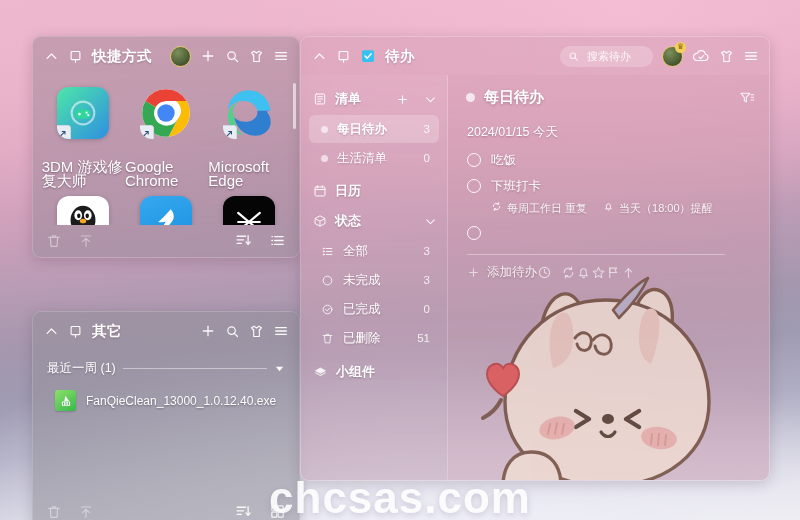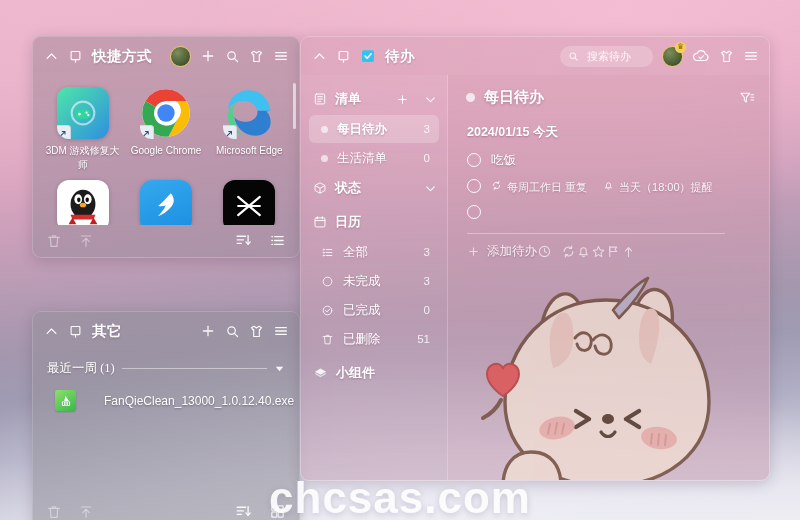--- a/index.html
+++ b/index.html
@@ -98,25 +98,24 @@
   .shortcut-badge {
     position: absolute; left: -3px; bottom: -3px;
     width: 17px; height: 17px; border-radius: 3px;
     background: #e8edf4;
     border: 1px solid #cfd6e0;
     display: flex; align-items: center; justify-content: center;
     color: #2b4a7a;
     font-size: 12px; line-height: 1;
   }
   .app-label {
-    margin-top: 5px;
-    font-size: 10px;
+    margin-top: 21px;
+    font-size: 15px;
     line-height: 14px;
     color: #fff;
-    text-align: center;
     text-shadow: 0 1px 2px rgba(70,45,65,.55);
     max-width: 82px;
   }
   .panel-foot {
     position: absolute; left: 0; right: 0; bottom: 0;
     height: 33px;
     display: flex; align-items: center;
     padding: 0 13px;
     gap: 16px;
   }
@@ -132,26 +131,25 @@
   
   #others {
     left: 32px; top: 263px; width: 268px; height: 218px;
     background: linear-gradient(180deg, rgba(150,143,155,0.60) 0%, rgba(152,150,160,0.60) 100%);
     border: 1px solid rgba(255,255,255,0.16);
     margin-top: 48px;
   }
   .grp-row {
     display: flex; align-items: center; gap: 7px;
     padding: 10px 14px 0 14px;
-    font-family: Liberation Serif, serif;
   }
   .grp-label { font-size: 12.5px; color: #fff; white-space: nowrap; text-shadow: 0 1px 2px rgba(70,50,65,.4); }
   .grp-line { flex: 1 1 auto; height: 1px; background: rgba(255,255,255,0.45); }
   .file-row {
-    display: flex; align-items: center; gap: 28px;
+    display: flex; align-items: center; gap: 10px;
     margin: 13px 14px 0 22px;
     cursor: default;
   }
   .file-ico {
     width: 21px; height: 21px; border-radius: 3px;
     background: linear-gradient(145deg,#8de06a,#37b84c);
     display: flex; align-items: center; justify-content: center;
     flex: 0 0 auto;
     box-shadow: 0 1px 2px rgba(0,0,0,.2);
     position: relative;
@@ -261,21 +259,21 @@
     width: 9px; height: 9px; border-radius: 50%;
     background: rgba(255,255,255,0.72);
   }
   .todo-title {
     font-size: 15px; font-weight: bold; color: #fff;
     text-shadow: 0 1px 3px rgba(90,55,75,.4);
   }
   .todo-title-row .sp { flex: 1 1 auto; }
   .date-line {
     margin: 17px 0 4px 1px;
-    font-size: 12.5px; font-weight: bold; color: #fff;
+    font-size: 12.5px; font-weight: normal; color: #fff;
     text-shadow: 0 1px 2px rgba(90,55,75,.4);
   }
   .task {
     display: flex; align-items: flex-start; gap: 10px;
     padding: 7px 0 2px 1px;
     cursor: default;
   }
   .ckbox {
     width: 14px; height: 14px; border-radius: 50%;
     border: 1.6px solid rgba(255,255,255,0.92);
@@ -678,47 +676,47 @@
         <span class="dot"></span>
         <span class="t">每日待办</span>
         <span class="n">3</span>
       </div>
       <div class="side-item">
         <span class="dot"></span>
         <span class="t">生活清单</span>
         <span class="n">0</span>
       </div>
 
-      <div class="side-sect">
-        <span class="ic">
-          <svg width="14" height="14" viewBox="0 0 24 24" fill="none" stroke="currentColor" stroke-width="1.6" stroke-linejoin="round">
-              <path d="M12 3 L20.5 7.7 V16.3 L12 21 L3.5 16.3 V7.7 Z"></path>
-              <polyline points="3.5,7.7 12,12.4 20.5,7.7"></polyline>
-              <line x1="12" y1="12.4" x2="12" y2="21"></line>
-            </svg>
-        </span>
-        <span class="t">状态</span>
-        <span class="sp"></span>
-        <span class="ic">
-          <svg width="13" height="13" viewBox="0 0 24 24" fill="none" stroke="currentColor" stroke-width="1.9" stroke-linecap="round" stroke-linejoin="round">
-              <polyline points="5,9 12,16 19,9"></polyline>
-            </svg>
-        </span>
-      </div>
-
       <div class="side-sect" style="margin-top:4px;">
         <span class="ic">
           <svg width="14" height="14" viewBox="0 0 24 24" fill="none" stroke="currentColor" stroke-width="1.7" stroke-linecap="round">
               <rect x="3.5" y="5" width="17" height="15.5" rx="2"></rect>
               <line x1="3.5" y1="9.5" x2="20.5" y2="9.5"></line>
               <line x1="8" y1="3" x2="8" y2="6.5"></line>
               <line x1="16" y1="3" x2="16" y2="6.5"></line>
             </svg>
         </span>
         <span class="t">日历</span>
+      </div>
+
+      <div class="side-sect">
+        <span class="ic">
+          <svg width="14" height="14" viewBox="0 0 24 24" fill="none" stroke="currentColor" stroke-width="1.6" stroke-linejoin="round">
+              <path d="M12 3 L20.5 7.7 V16.3 L12 21 L3.5 16.3 V7.7 Z"></path>
+              <polyline points="3.5,7.7 12,12.4 20.5,7.7"></polyline>
+              <line x1="12" y1="12.4" x2="12" y2="21"></line>
+            </svg>
+        </span>
+        <span class="t">状态</span>
+        <span class="sp"></span>
+        <span class="ic">
+          <svg width="13" height="13" viewBox="0 0 24 24" fill="none" stroke="currentColor" stroke-width="1.9" stroke-linecap="round" stroke-linejoin="round">
+              <polyline points="5,9 12,16 19,9"></polyline>
+            </svg>
+        </span>
       </div>
 
       <div class="side-item">
         <span class="ic" style="opacity:.85;">
           <svg width="13" height="13" viewBox="0 0 24 24" fill="none" stroke="currentColor" stroke-width="1.8" stroke-linecap="round">
               <circle cx="5" cy="6.5" r="1"></circle>
               <circle cx="5" cy="12" r="1"></circle>
               <circle cx="5" cy="17.5" r="1"></circle>
               <line x1="9.5" y1="6.5" x2="20" y2="6.5"></line>
               <line x1="9.5" y1="12" x2="20" y2="12"></line>
@@ -841,20 +839,21 @@
         <div class="task">
           <span class="ckbox"></span>
           <span class="task-body">
             <span class="task-text">吃饭</span>
           </span>
         </div>
 
         <div class="task">
           <span class="ckbox"></span>
           <span class="task-body">
+            <span class="task-text">下班打卡</span>
             <span class="meta-row">
               <span class="meta">
                 <span class="ic" style="opacity:.9;">
                   <svg width="11" height="11" viewBox="0 0 24 24" fill="none" stroke="currentColor" stroke-width="2" stroke-linecap="round" stroke-linejoin="round">
                       <path d="M5 12 a7 7 0 0 1 11.5 -5.4"></path>
                       <polyline points="17,3.2 17,7 13.3,7"></polyline>
                       <path d="M19 12 a7 7 0 0 1 -11.5 5.4"></path>
                       <polyline points="7,20.8 7,17 10.7,17"></polyline>
                     </svg>
                 </span>

